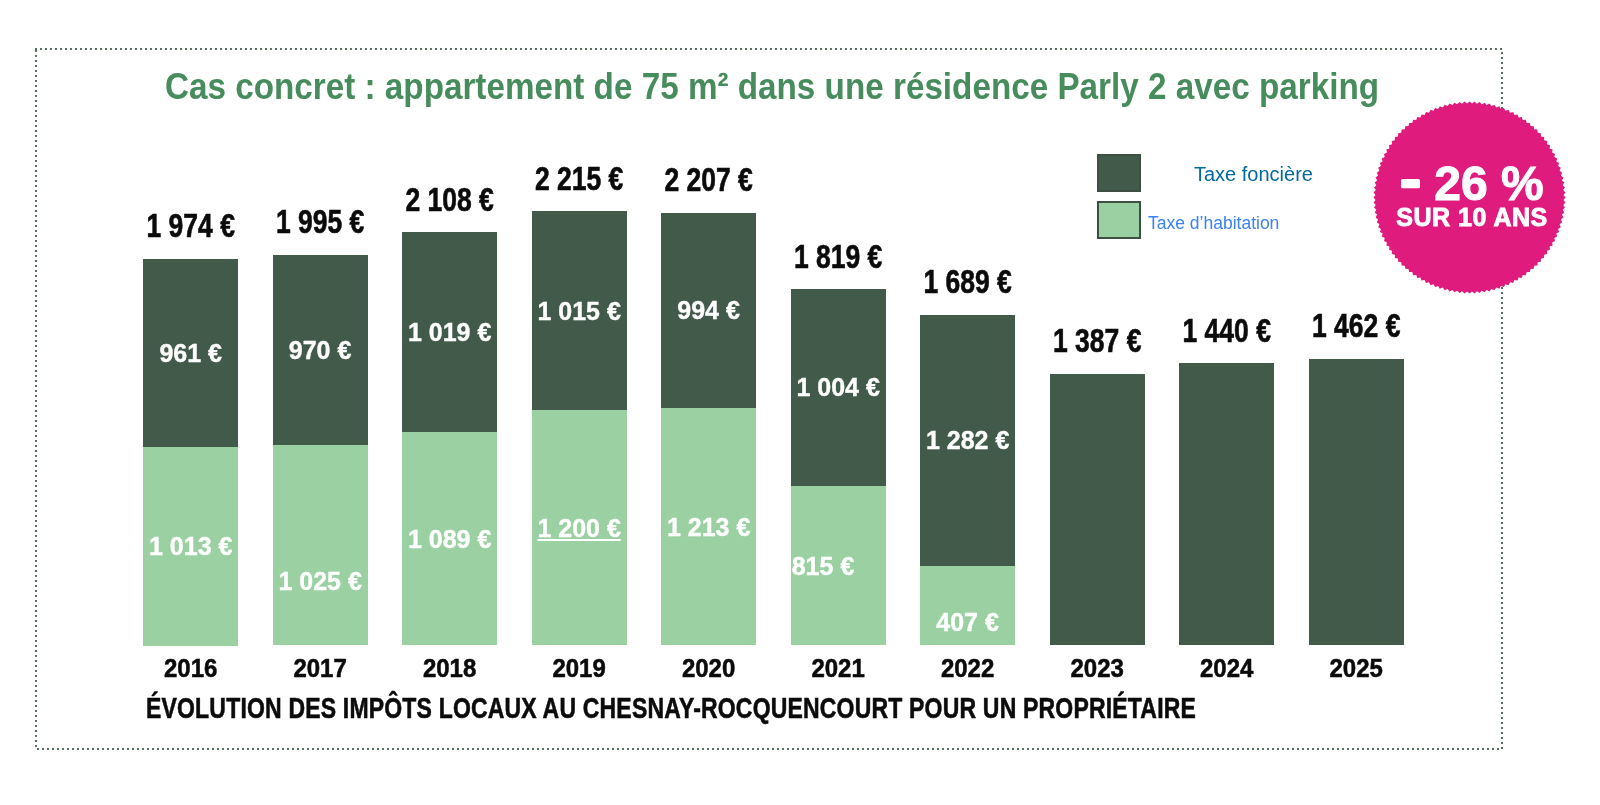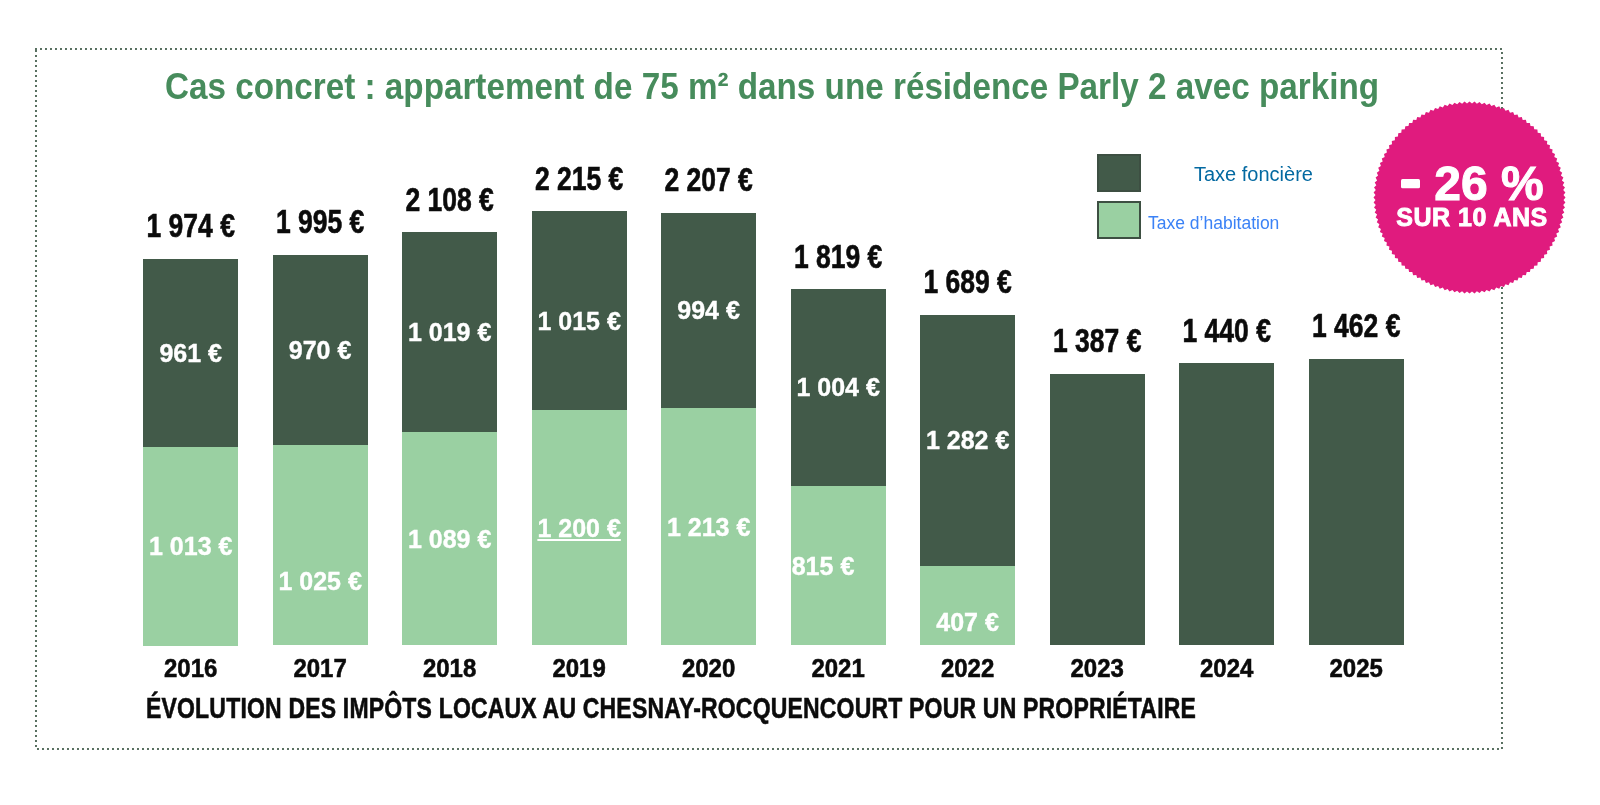--- a/index.html
+++ b/index.html
@@ -67,21 +67,21 @@
 <div class="inlab" style="left:339.6px;top:526.8px;">1 089 €</div>
 
 <div class="year" style="left:339.6px;top:654.5px;">2018</div>
 
 <div class="num" style="left:469.1px;top:162.9px;">2 215 €</div>
 
 <div class="seg dark" style="left:531.5px;top:211.4px;height:198.9px;"></div>
 
 <div class="seg light" style="left:531.5px;top:410.3px;height:235.2px;"></div>
 
-<div class="inlab" style="left:469.1px;top:298.8px;margin-top:10px;">1 015 €</div>
+<div class="inlab" style="left:469.1px;top:298.8px;">1 015 €</div>
 
 <div class="inlab" style="left:469.1px;top:515.9px;text-decoration:underline;">1 200 €</div>
 
 <div class="year" style="left:469.1px;top:654.5px;">2019</div>
 
 <div class="num" style="left:598.6px;top:164.4px;">2 207 €</div>
 
 <div class="seg dark" style="left:661.0px;top:212.9px;height:194.8px;"></div>
 
 <div class="seg light" style="left:661.0px;top:407.8px;height:237.7px;"></div>

